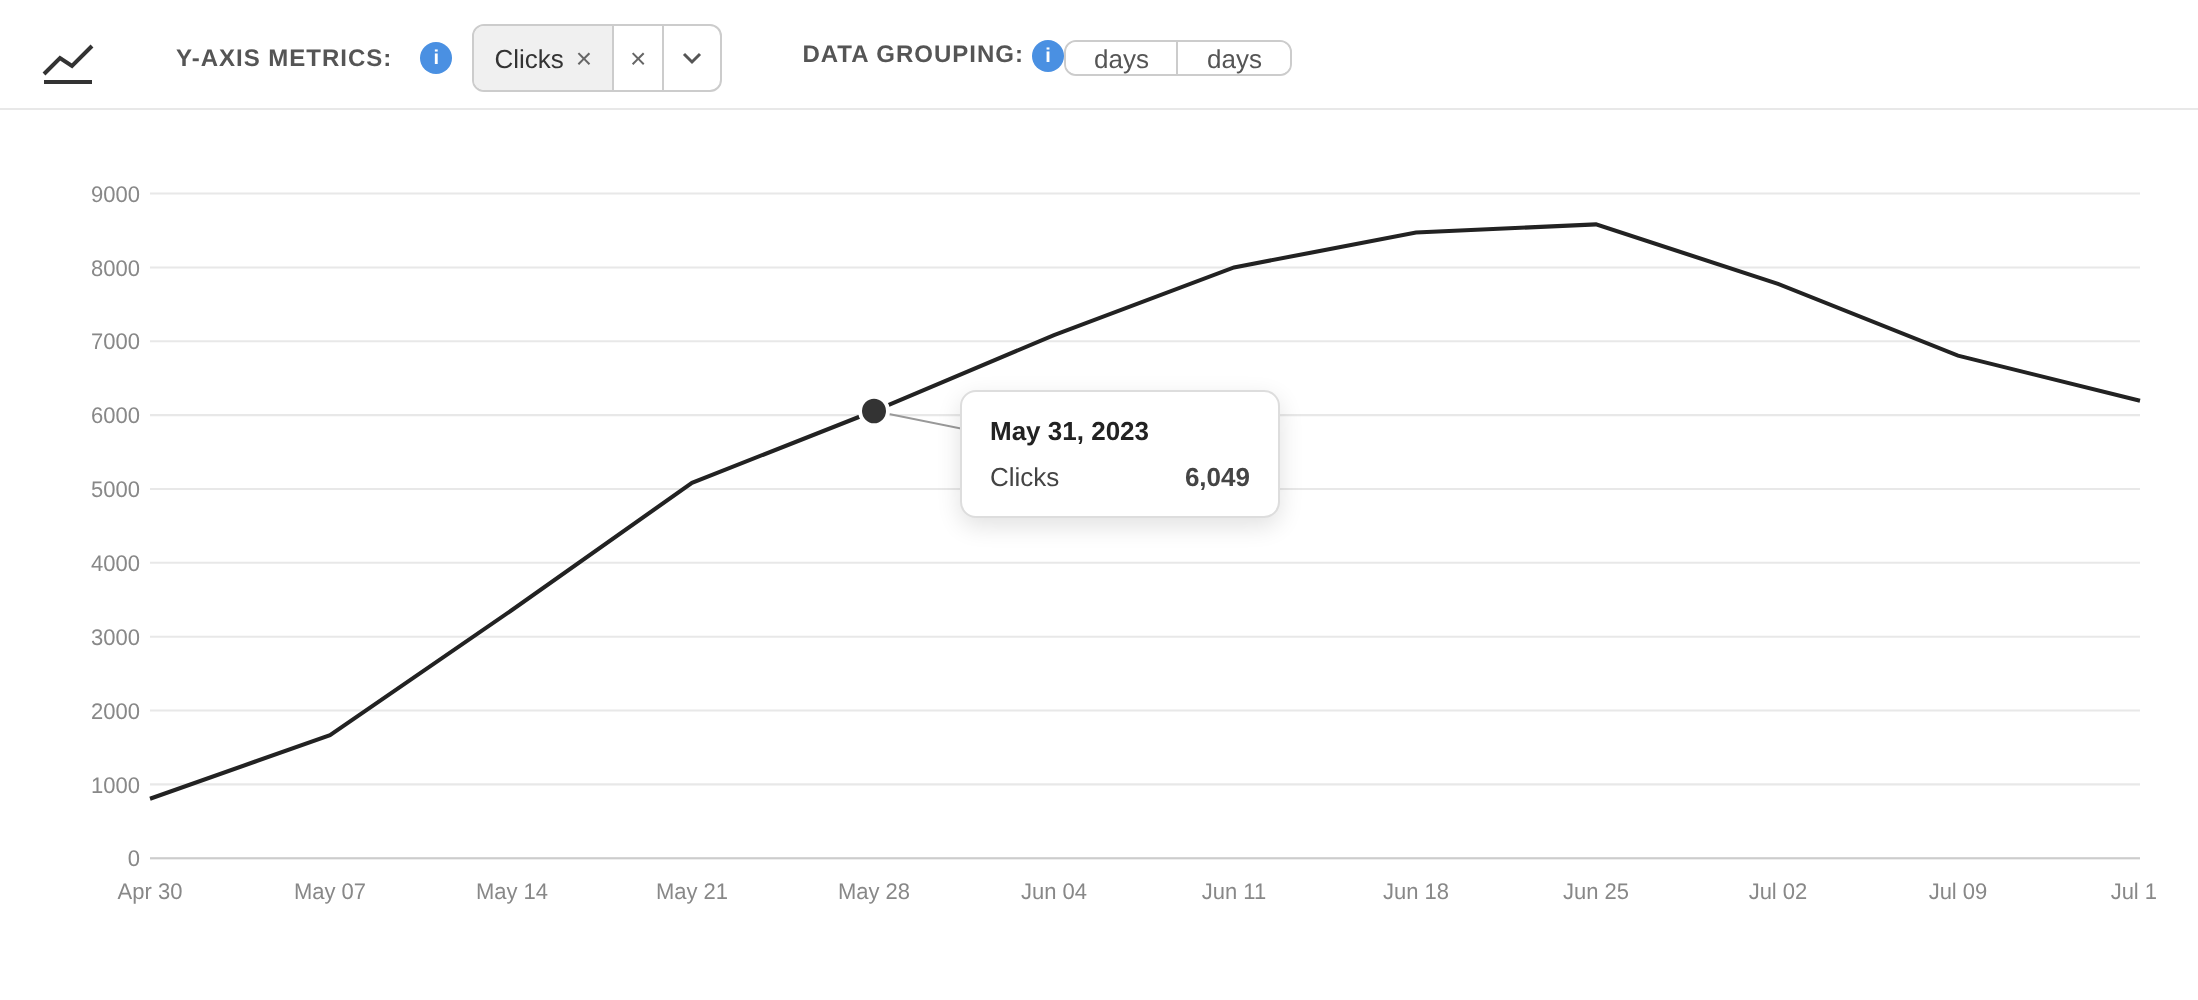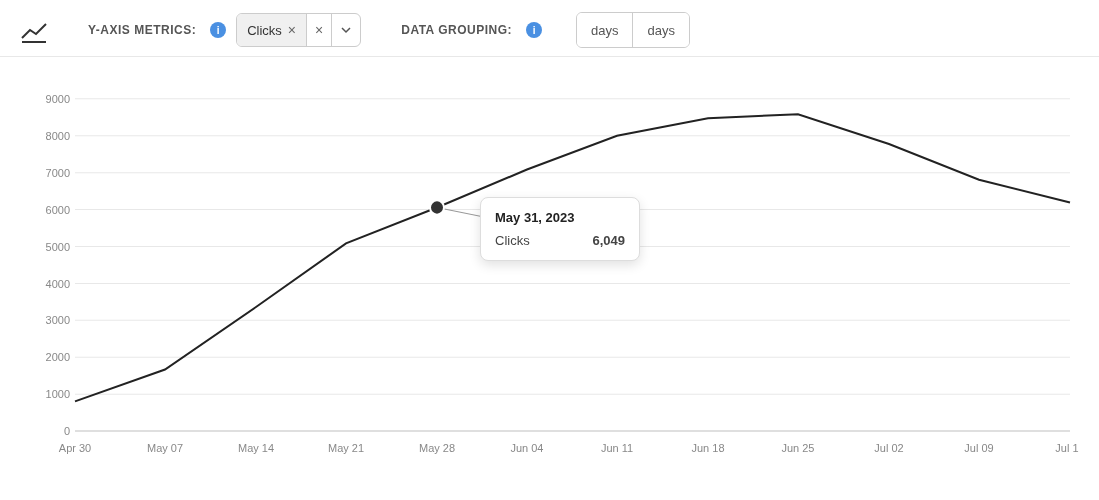--- a/index.html
+++ b/index.html
@@ -88,30 +88,29 @@
       display: flex;
       align-items: center;
       justify-content: center;
       padding: 0 8px;
       height: 100%;
       border-left: 1px solid #ccc;
       cursor: pointer;
     }
     .grouping-group {
       display: flex;
-      align-items: center;
-      gap: 10px;
+      align-items: flex-start;
+      gap: 0;
     }
     .grouping-buttons {
       display: flex;
       border: 1px solid #ccc;
       border-radius: 6px;
       overflow: hidden;
-      height: 36px;
-      margin-left: 24px;
+      height: 18px;
     }
     .grouping-btn {
       padding: 0 14px;
       font-size: 13px;
       background: #fff;
       border: none;
       border-right: 1px solid #ccc;
       cursor: pointer;
       color: #555;
     }

